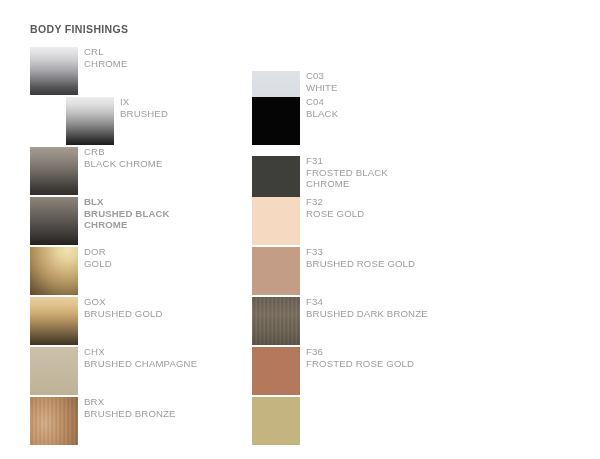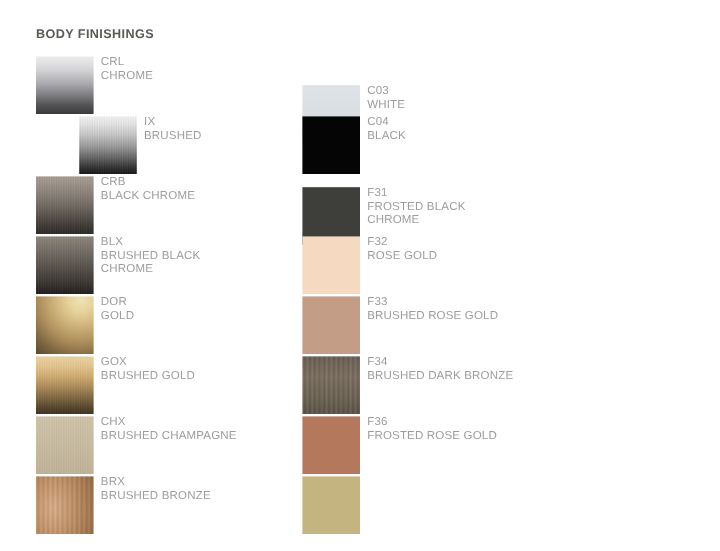--- a/index.html
+++ b/index.html
@@ -172,21 +172,21 @@
             <span class="swatch-name">BRUSHED</span>
           </div>
         </div>
         <div class="swatch-row" style="top: 100px;">
           <div class="swatch fin-crb"></div>
           <div class="swatch-labels">
             <span class="swatch-code">CRB</span>
             <span class="swatch-name">BLACK CHROME</span>
           </div>
         </div>
-        <div class="swatch-row" style="top: 150px;">
+        <div class="swatch-row" style="top: 150px; font-weight: bold;">
           <div class="swatch fin-blx"></div>
           <div class="swatch-labels">
             <span class="swatch-code">BLX</span>
             <span class="swatch-name">BRUSHED BLACK
 CHROME</span>
           </div>
         </div>
         <div class="swatch-row" style="top: 200px;">
           <div class="swatch fin-dor"></div>
           <div class="swatch-labels">

